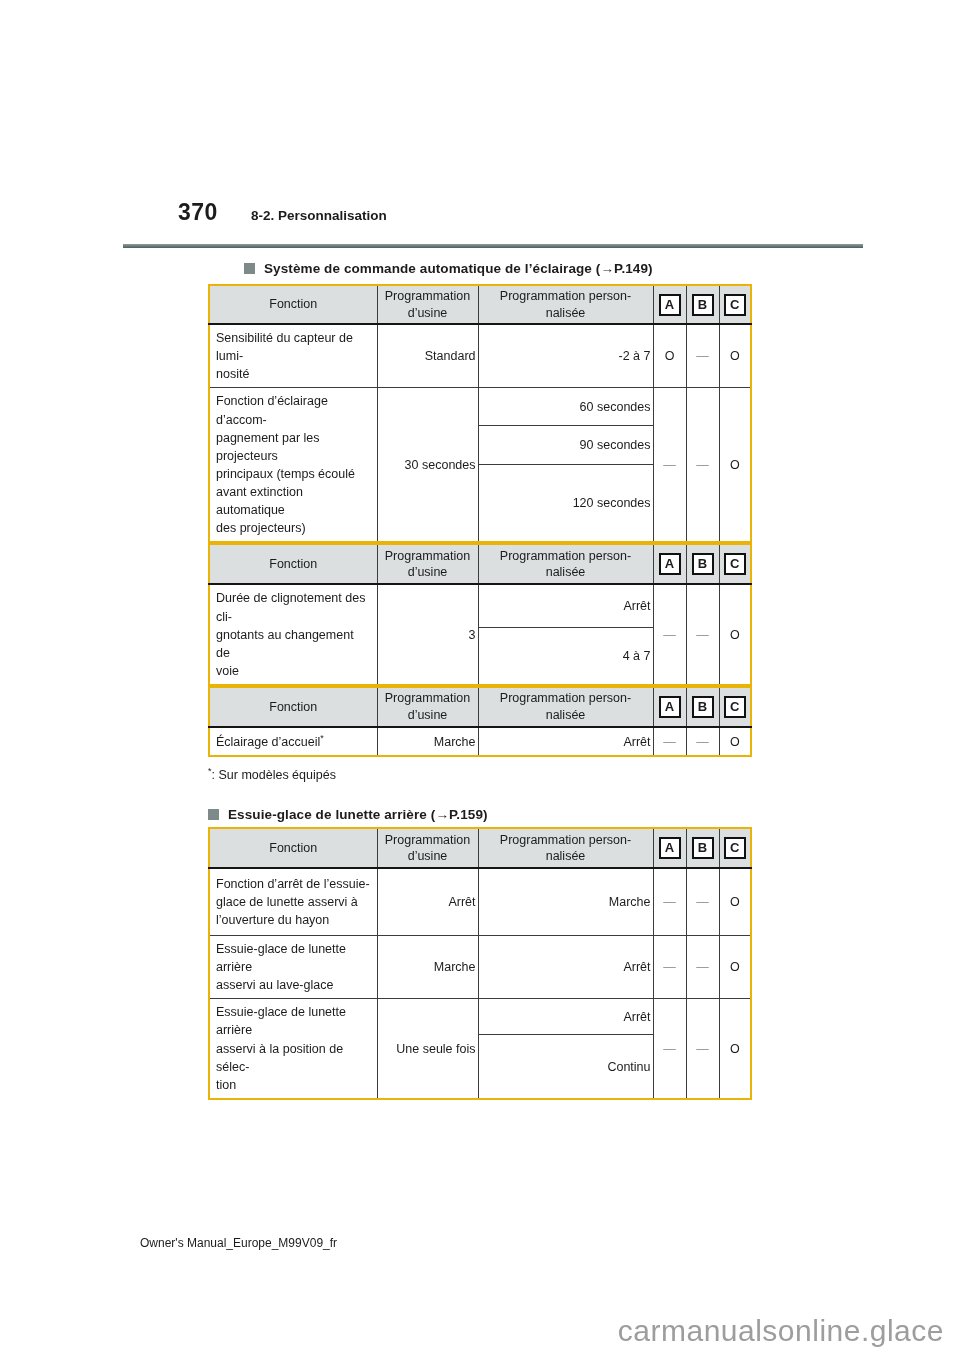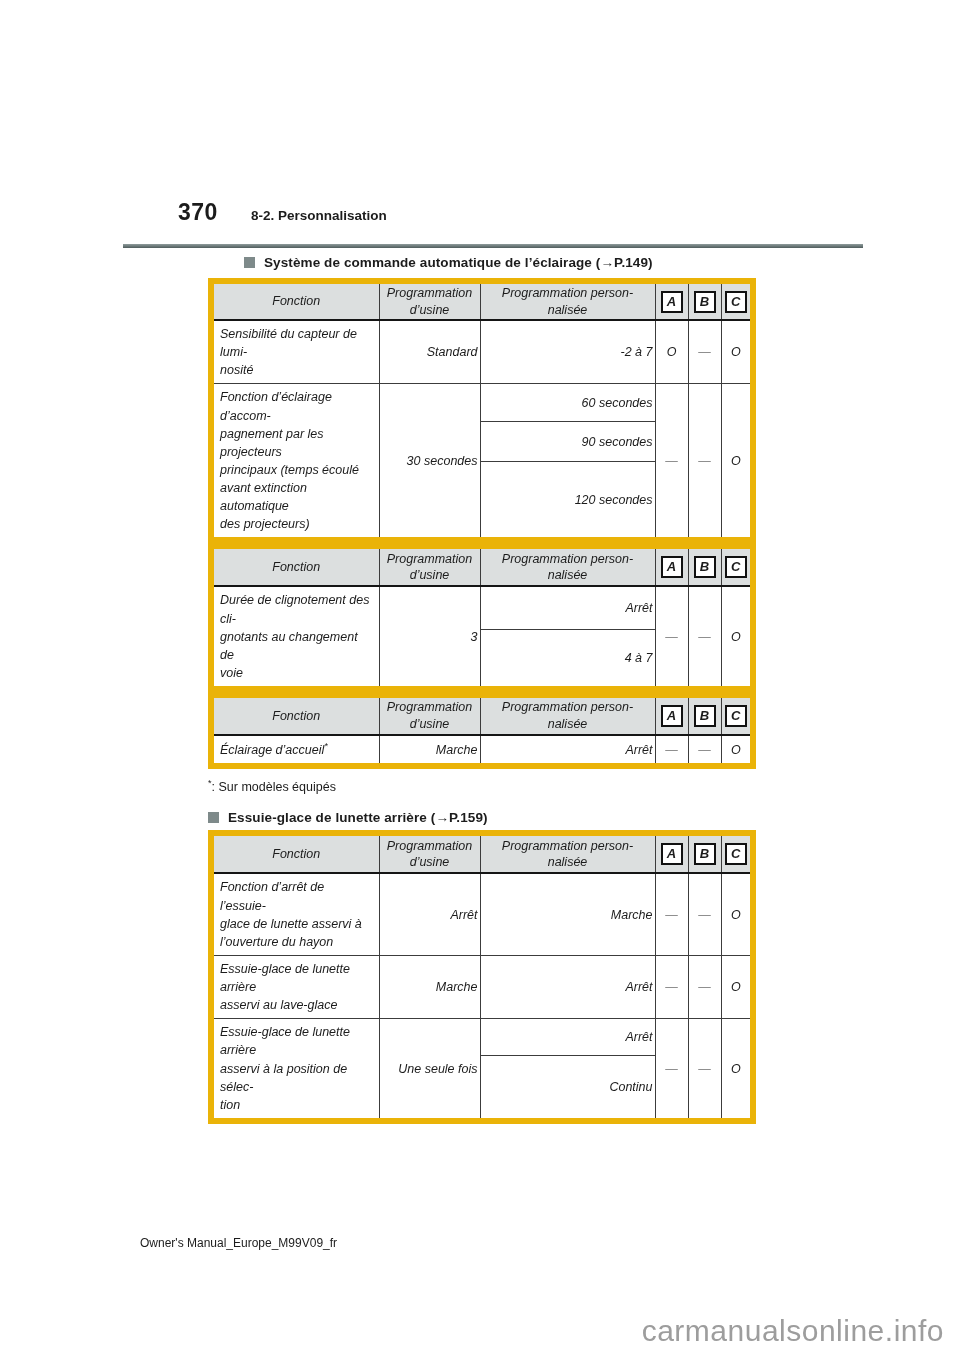--- a/index.html
+++ b/index.html
@@ -12,25 +12,25 @@
   .chapter { font-size:13.5px; font-weight:bold; margin-left:33px; }
   .divider {
     position:absolute; left:123px; top:244px; width:740px; height:4px;
     background:linear-gradient(#8f9c9c,#4f5c5c);
   }
   .content { position:absolute; left:208px; top:255px; width:542px; }
   .sec {
     margin:16px 0 3px 0; font-size:13.5px; font-weight:bold;
     display:flex; align-items:center; gap:9px; letter-spacing:0.1px;
   }
-  .content > .sec:first-child { margin-top:0; margin-bottom:8px;padding-left:36px; }
+  .content > .sec:first-child { margin-top:6px; margin-bottom:8px;padding-left:36px; }
   .bullet { width:11px; height:11px; background:#7e8a8a; flex:0 0 auto; }
   table {
     border-collapse:collapse; width:542px; table-layout:fixed;
-    font-size:12.5px; border:6px solid #eab308;font-style:italic;
+    font-size:12.5px; border:2px solid #eab308;
   }
   td { border:1px solid #3c3c3c; padding:0 2px; vertical-align:middle; }
   .hrow td {
     background:#dcdfdf; border-bottom:2px solid #151515;
     text-align:center; line-height:1.35; font-weight:normal;
   }
   .pre { white-space:pre-line; }
   .fn {
     text-align:left; padding:4px 6px; white-space:pre-line; line-height:1.45;
   }
@@ -179,21 +179,21 @@
         <td class="ctr">Arrêt</td>
         <td class="mark dash">—</td>
         <td class="mark dash">—</td>
         <td class="mark">O</td>
       </tr>
     </tbody>
       </table>
 
     <div class="footnote"><sup>*</sup><span>:  Sur modèles équipés</span></div>
 
-    <div class="sec" style="margin-top:16px; margin-bottom:5px;">
+    <div class="sec" style="margin-top:25px; margin-bottom:5px;">
       <span class="bullet"></span>
       <span>Essuie-glace de lunette arrière (→P.159)</span>
     </div>
     <table>
       <colgroup>
           <col style="width:168px">
           <col style="width:101px">
           <col style="width:175px">
           <col style="width:33px">
           <col style="width:33px">
@@ -241,15 +241,15 @@
       </tr>
       <tr style="height:45px">
         <td class="ctr">Continu</td>
       </tr>
     </tbody>
       </table>
 
   </div>
 
   <div class="doc-footer">Owner's Manual_Europe_M99V09_fr</div>
-  <div class="watermark">carmanualsonline.info</div>
+  <div class="watermark">carmanualsonline.glace</div>
 
 </div>
 
 </body></html>

